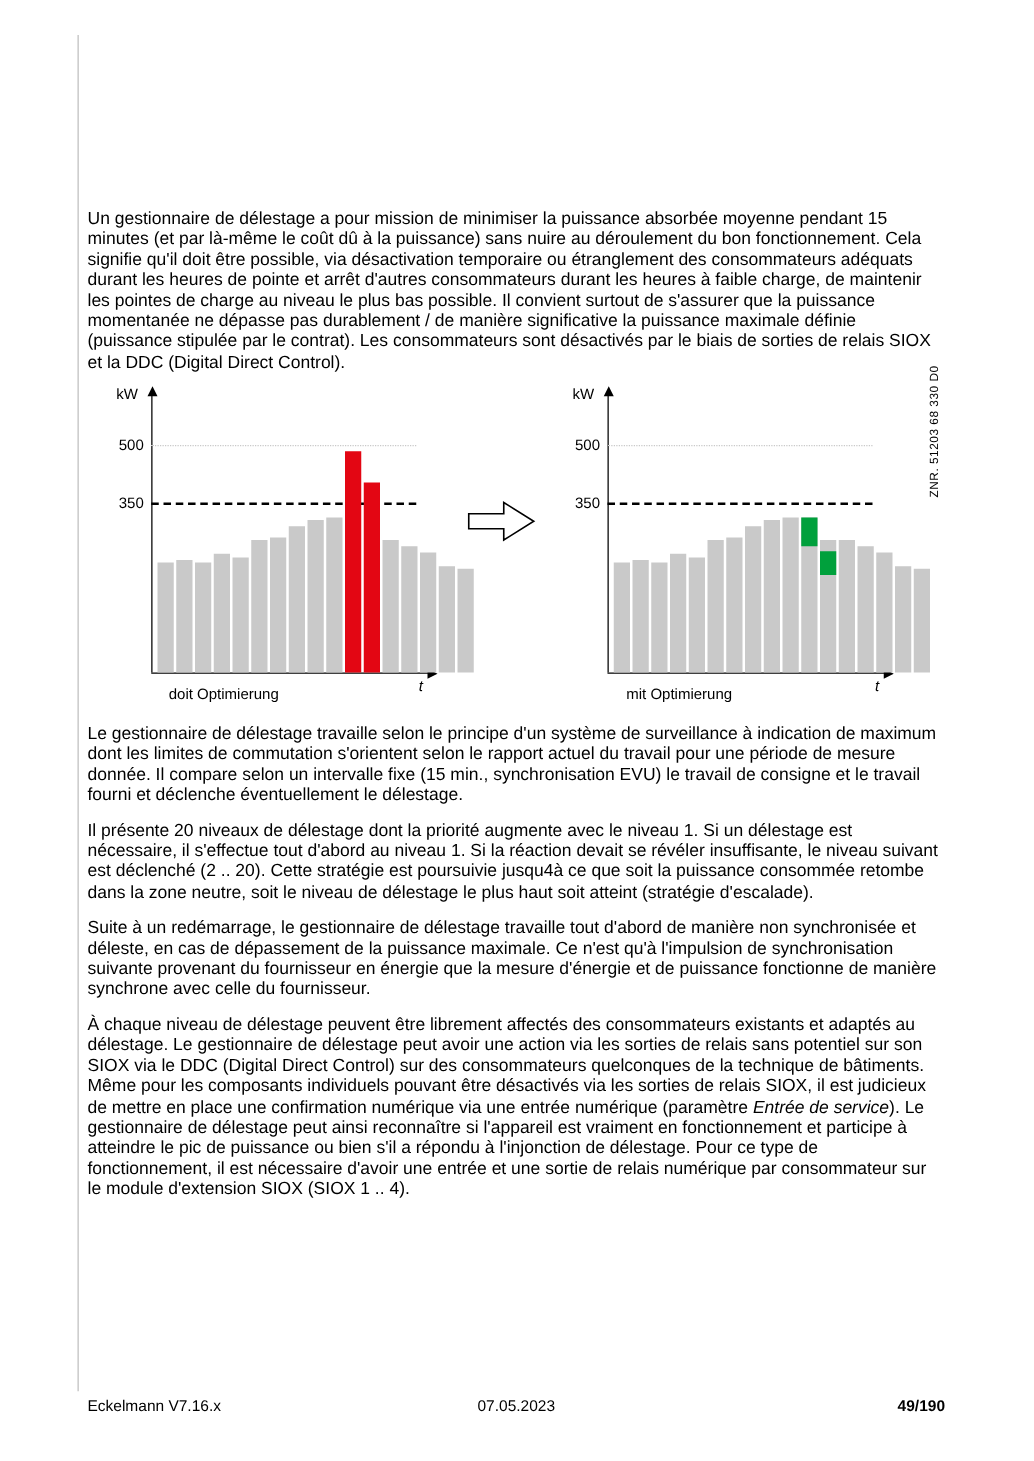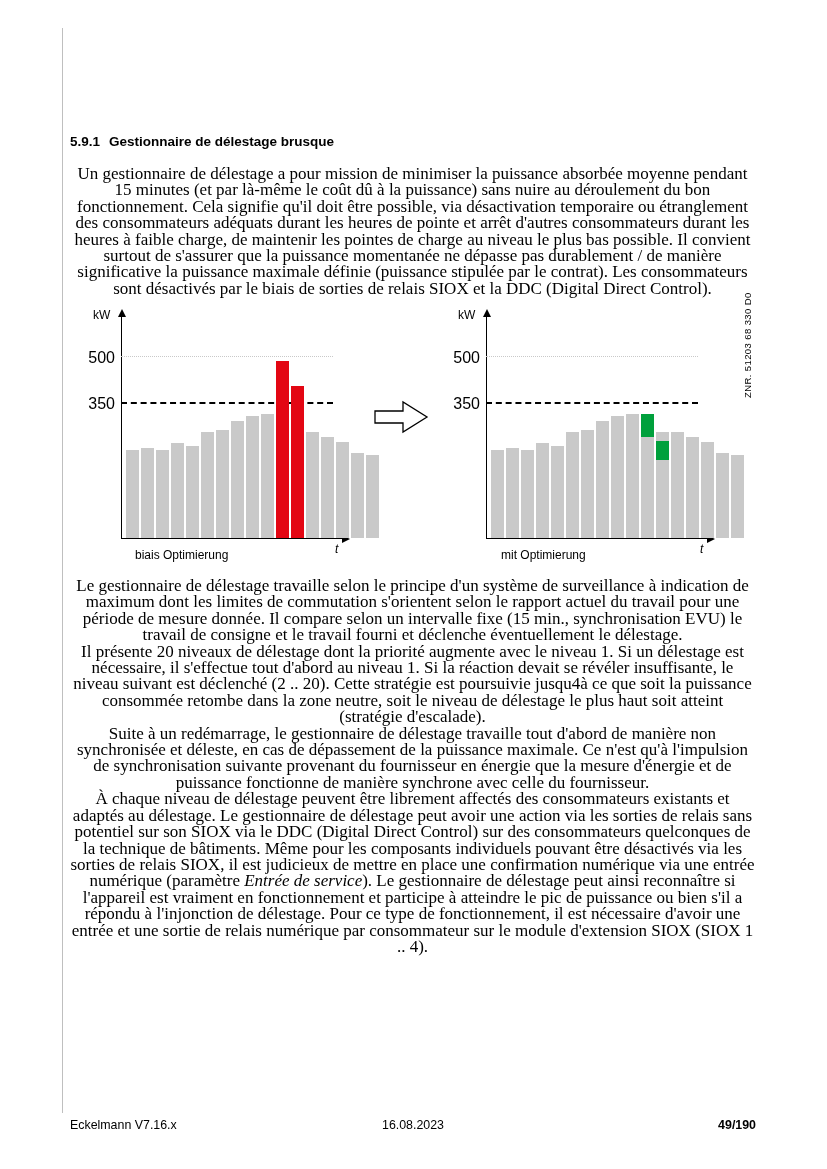--- a/index.html
+++ b/index.html
@@ -43,31 +43,30 @@
     left: 70px;
     top: 134px;
     font-size: 13.5px;
     font-weight: bold;
   }
   .heading .num { margin-right: 9px; }
   .para {
     position: absolute;
     left: 70px;
     width: 685px;
-    font-size: 17px;
+    font-size: 14px;
     line-height: 16.4px;
-    text-align: center;
-    font-family: Liberation Serif, serif;
+    text-align: left;
   }
   #para-intro { top: 166px; }
   #para-body  { top: 578px; }
   #para-last  { top: 931px; }
 
   .para p { margin: 0 0 0 0; }
-  .para p + p { margin-top: 0px; }
+  .para p + p { margin-top: 12px; }
 
   em { font-style: italic; }
 
   
   .figure {
     position: absolute;
     left: 73px;
     top: 308px;
     width: 690px;
     height: 260px;
@@ -123,21 +122,21 @@
   }
   .xlabel {
     position: absolute;
     left: 262px;
     top: 234px;
     font-size: 12px;
     font-style: italic;
   }
   .tick-label {
     position: absolute;
-    font-size: 16px;
+    font-size: 12px;
     text-align: right;
     width: 36px;
     left: 6px;
   }
   .gridline {
     position: absolute;
     left: 48px;
     width: 212px;
     height: 0;
   }
@@ -209,23 +208,20 @@
   .footer .right  { position: absolute; right: 0; font-weight: bold; }
 </style>
 </head>
 <body>
 
 <div class="page">
 
   <div class="side-rule"></div>
 
 
-  <div class="heading">
-    <span class="num">5.9.1</span><span>Gestionnaire de délestage brusque</span>
-  </div>
 
   <div class="para" id="para-intro">
     <p>Un gestionnaire de délestage a pour mission de minimiser la puissance absorbée moyenne pendant 15 minutes (et par là-même le coût dû à la puissance) sans nuire au déroulement du bon fonctionnement. Cela signifie qu'il doit être possible, via désactivation temporaire ou étranglement des consommateurs adéquats durant les heures de pointe et arrêt d'autres consommateurs durant les heures à faible charge, de maintenir les pointes de charge au niveau le plus bas possible. Il convient surtout de s'assurer que la puissance momentanée ne dépasse pas durablement / de manière significative la puissance maximale définie (puissance stipulée par le contrat). Les consommateurs sont désactivés par le biais de sorties de relais SIOX et la DDC (Digital Direct Control).</p>
   </div>
 
   <div class="figure">
 
     <div class="chart" id="chart-left">
       <div class="ylabel">kW</div>
       <div class="axis-y"></div>
@@ -295,33 +291,33 @@
           <div class="cap" style="bottom:78px;height:19px;"></div>
         </div>
         <div class="bar" style="height:106px;"></div>
         <div class="bar" style="height:101px;"></div>
         <div class="bar" style="height:96px;"></div>
         <div class="bar" style="height:85px;"></div>
         <div class="bar" style="height:83px;"></div>
       </div>
     </div>
 
-    <div class="caption" id="caption-left">biais Optimierung</div>
+    <div class="caption" id="caption-left">doit Optimierung</div>
     <div class="caption" id="caption-right">mit Optimierung</div>
   </div>
 
   <div class="sidecode">ZNR. 51203 68 330 D0</div>
 
   <div class="para" id="para-body">
     <p>Le gestionnaire de délestage travaille selon le principe d'un système de surveillance à indication de maximum dont les limites de commutation s'orientent selon le rapport actuel du travail pour une période de mesure donnée. Il compare selon un intervalle fixe (15 min., synchronisation EVU) le travail de consigne et le travail fourni et déclenche éventuellement le délestage.</p>
     <p>Il présente 20 niveaux de délestage dont la priorité augmente avec le niveau 1. Si un délestage est nécessaire, il s'effectue tout d'abord au niveau 1. Si la réaction devait se révéler insuffisante, le niveau suivant est déclenché (2 .. 20). Cette stratégie est poursuivie jusqu4à ce que soit la puissance consommée retombe dans la zone neutre, soit le niveau de délestage le plus haut soit atteint (stratégie d'escalade).</p>
     <p>Suite à un redémarrage, le gestionnaire de délestage travaille tout d'abord de manière non synchronisée et déleste, en cas de dépassement de la puissance maximale. Ce n'est qu'à l'impulsion de synchronisation suivante provenant du fournisseur en énergie que la mesure d'énergie et de puissance fonctionne de manière synchrone avec celle du fournisseur.</p>
     <p><span>À chaque niveau de délestage peuvent être librement affectés des consommateurs existants et adaptés au délestage. Le gestionnaire de délestage peut avoir une action via les sorties de relais sans potentiel sur son SIOX via le DDC (Digital Direct Control) sur des consommateurs quelconques de la technique de bâtiments. Même pour les composants individuels pouvant être désactivés via les sorties de relais SIOX, il est judicieux de mettre en place une confirmation numérique via une entrée numérique (paramètre </span><em>Entrée de service</em><span>). Le gestionnaire de délestage peut ainsi reconnaître si l'appareil est vraiment en fonctionnement et participe à atteindre le pic de puissance ou bien s'il a répondu à l'injonction de délestage. Pour ce type de fonctionnement, il est nécessaire d'avoir une entrée et une sortie de relais numérique par consommateur sur le module d'extension SIOX (SIOX 1 .. 4).</span></p>
   </div>
 
 
   <div class="footer">
     <span class="left">Eckelmann V7.16.x</span>
-    <span class="center">16.08.2023</span>
+    <span class="center">07.05.2023</span>
     <span class="right">49/190</span>
   </div>
 
 </div>
 
 </body></html>

